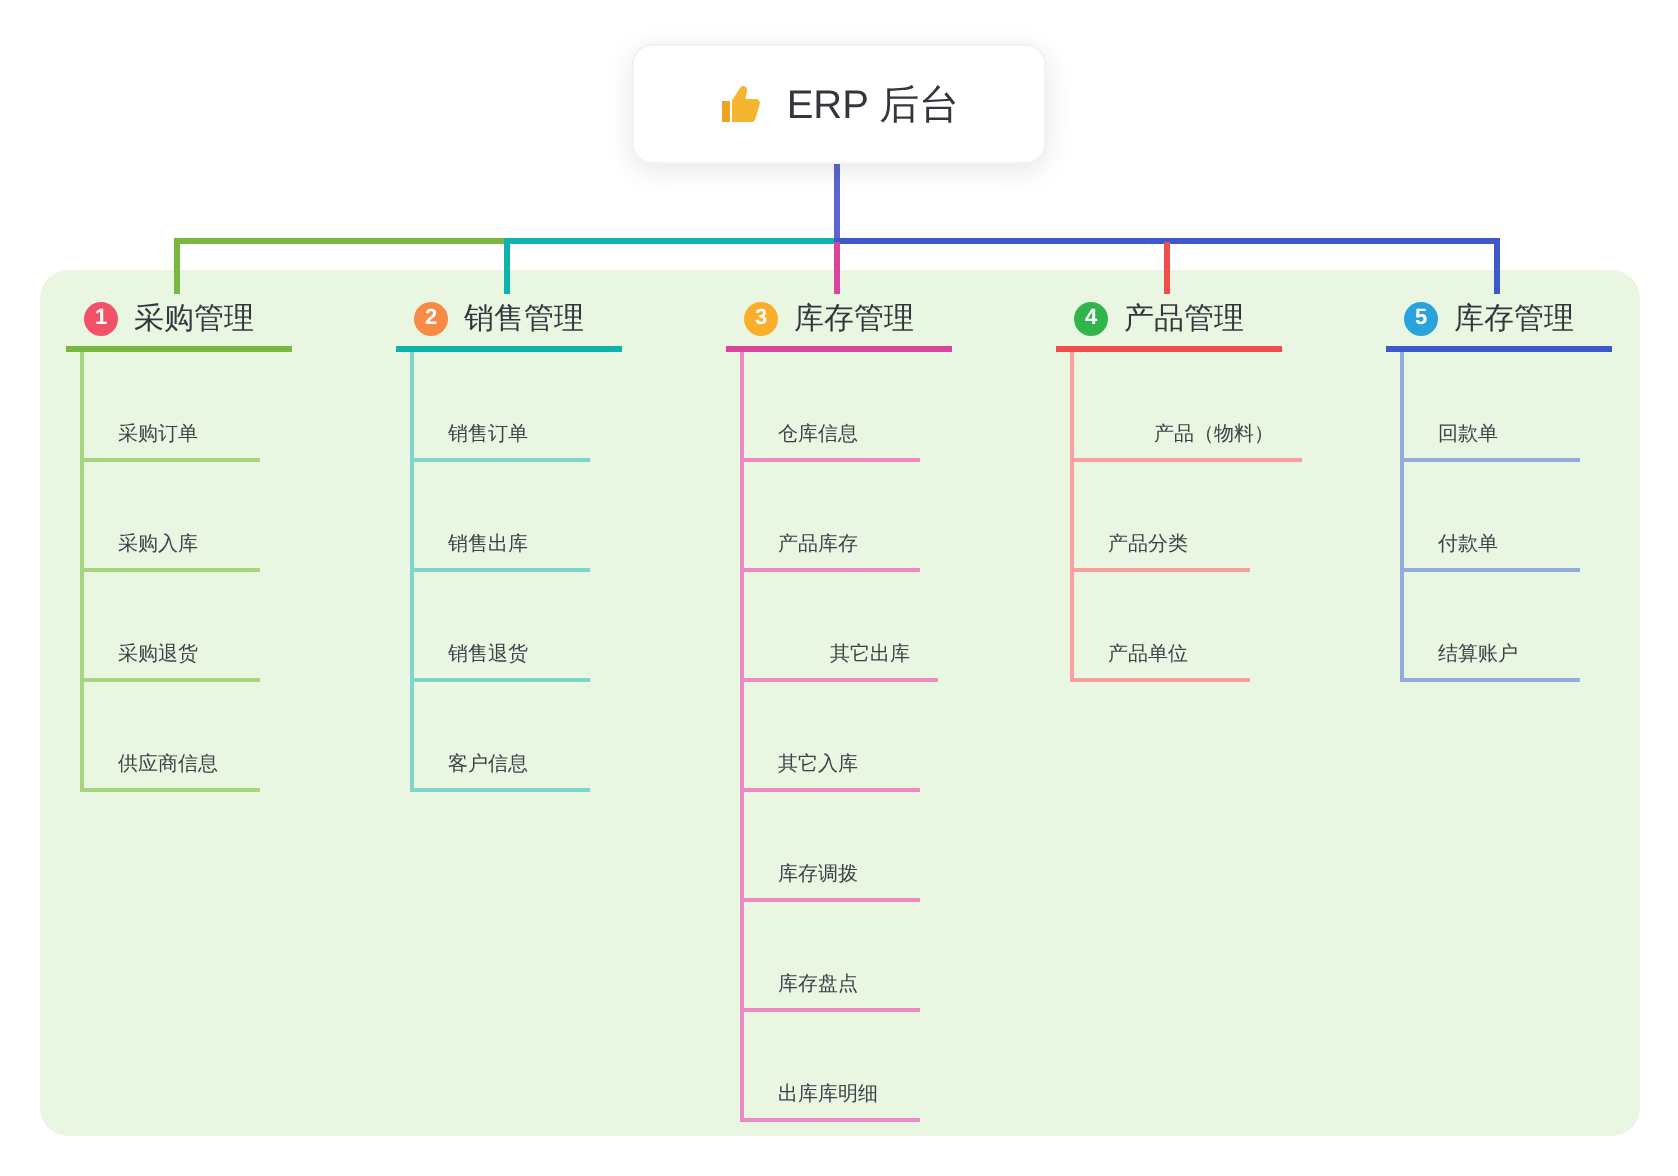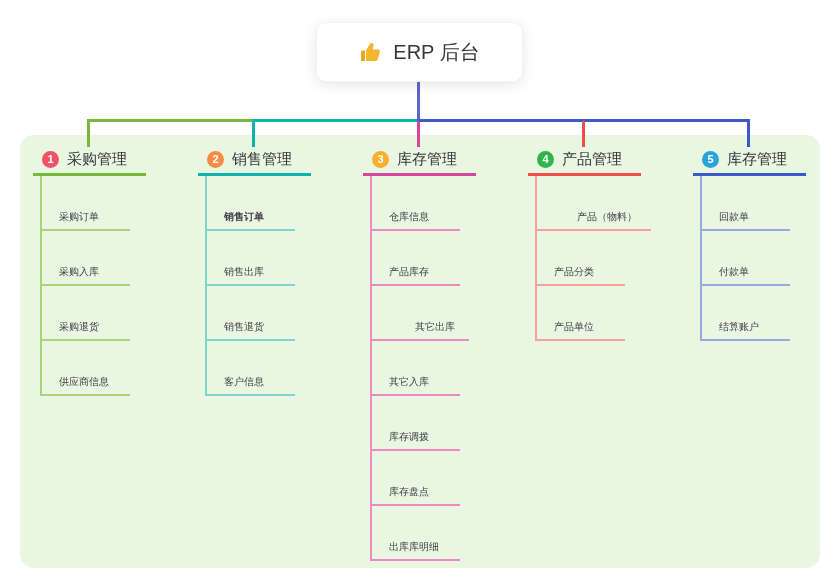--- a/index.html
+++ b/index.html
@@ -98,21 +98,21 @@
         </ul>
   </div>
 
   <div class="branch" style="left: 198px; top: 146px;">
     <div class="branch-header" style="border-bottom-color: rgb(16, 179, 172);">
       <span class="badge" style="background: rgb(247, 138, 68);">2</span>
       <span class="branch-label">销售管理</span>
     </div>
     <ul class="children" style="border-left-color: rgb(126, 213, 204);">
           <li class="child" style="border-bottom-color: rgb(126, 213, 204);">
-            <span class="child-label" style="color: rgb(61, 65, 71); font-weight: bold;">销售订单</span>
+            <span class="child-label" style="color: rgb(61, 65, 71);">销售订单</span>
           </li>
           <li class="child" style="border-bottom-color: rgb(126, 213, 204);">
             <span class="child-label" style="color: rgb(61, 65, 71);">销售出库</span>
           </li>
           <li class="child" style="border-bottom-color: rgb(126, 213, 204);">
             <span class="child-label" style="color: rgb(61, 65, 71);">销售退货</span>
           </li>
           <li class="child" style="border-bottom-color: rgb(126, 213, 204);">
             <span class="child-label" style="color: rgb(61, 65, 71);">客户信息</span>
           </li>

